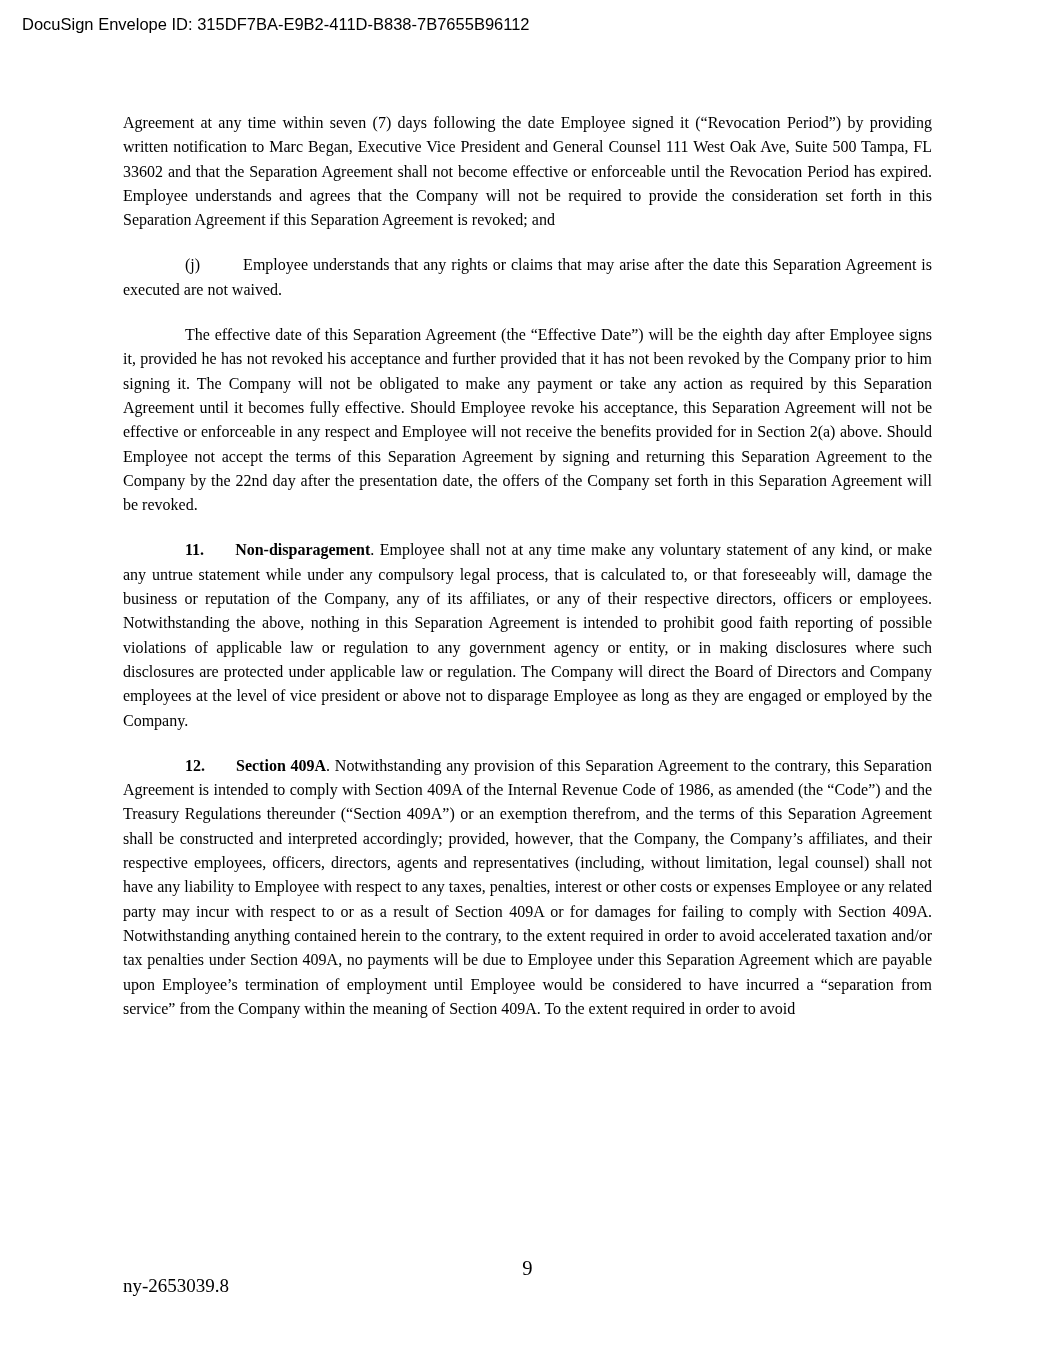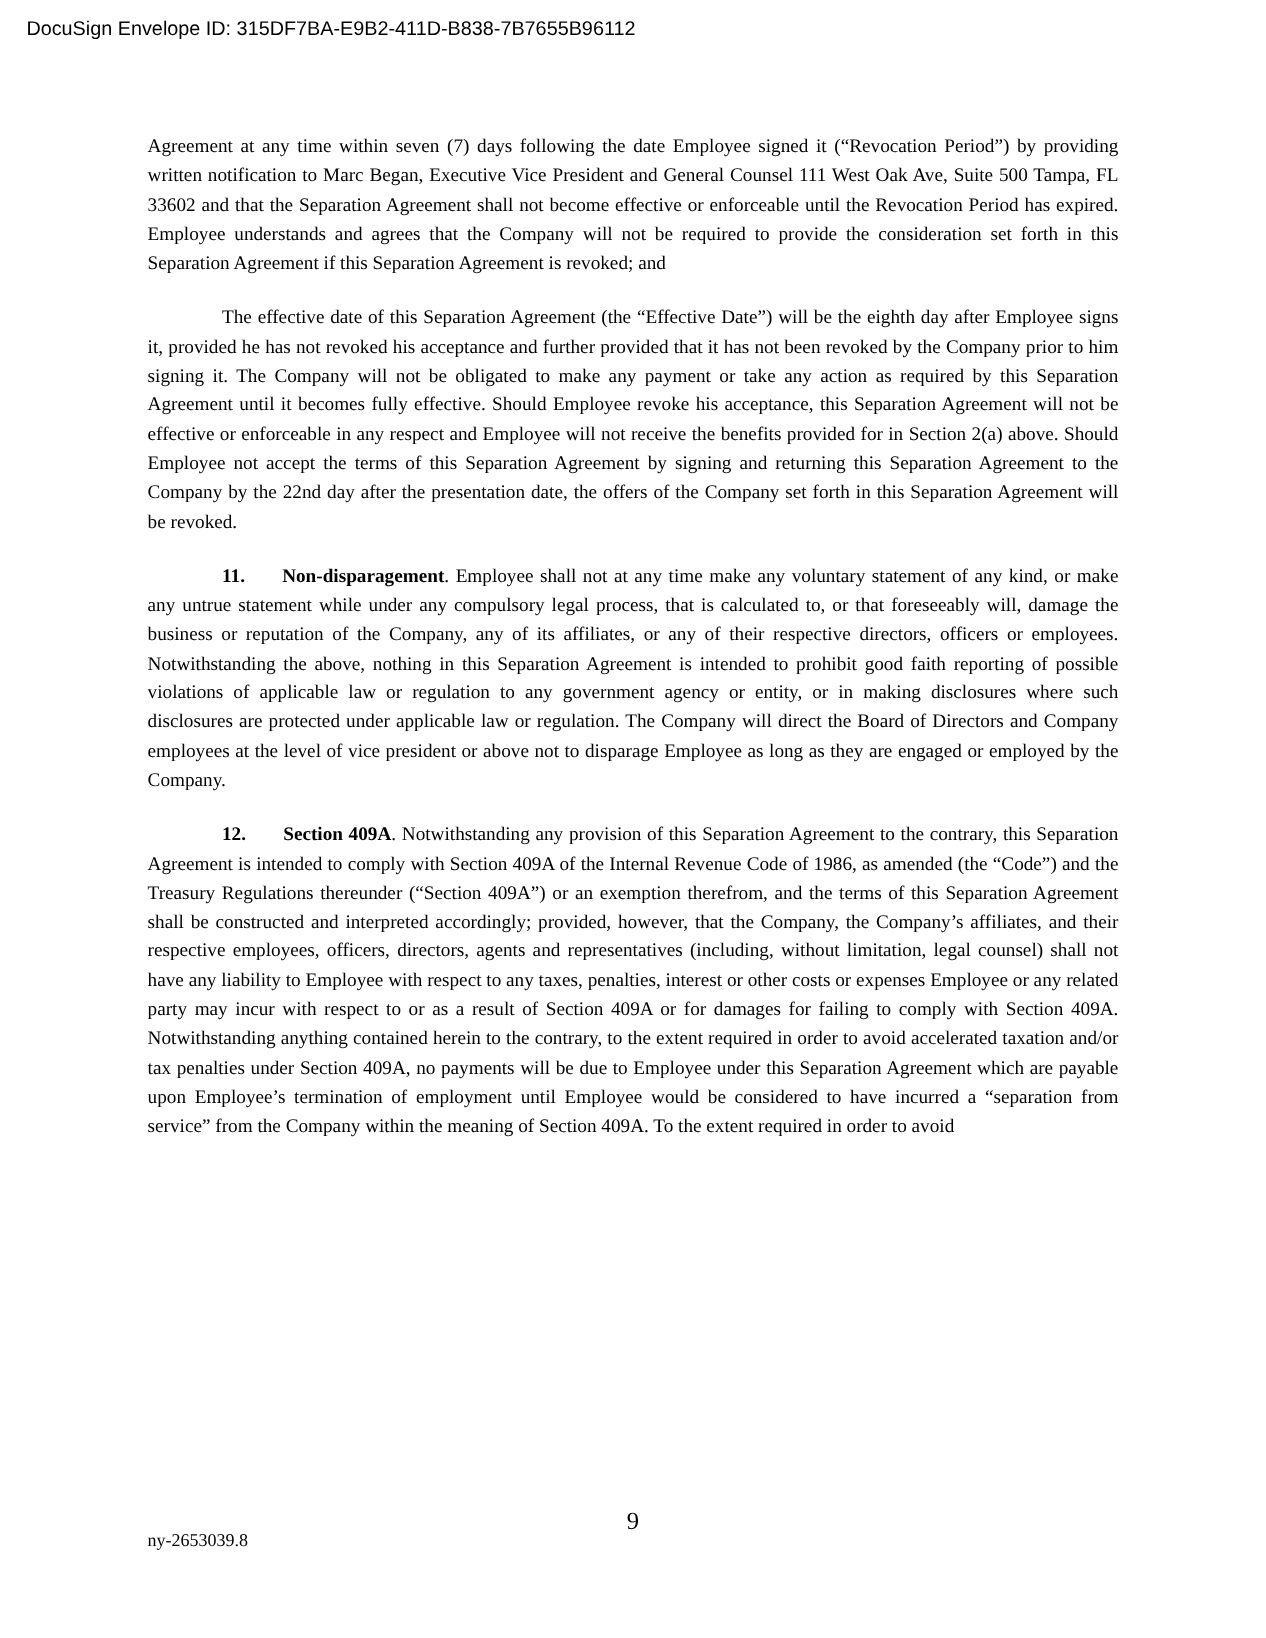--- a/index.html
+++ b/index.html
@@ -51,35 +51,36 @@
     left: 0;
     width: 100%;
     text-align: center;
     font-size: 20.6px;
     line-height: 1.1;
   }
   .doc-ref {
     position: absolute;
     top: 1276px;
     left: 123px;
-    font-size: 15px;
+    font-size: 19px;
     line-height: 1.1;
   }
 </style>
 </head>
 <body>
 
 <div class="page">
 
   <div class="envelope-id">DocuSign Envelope ID: 315DF7BA-E9B2-411D-B838-7B7655B96112</div>
 
   <div class="content">
 
     <p class="block indent-left">Agreement at any time within seven (7) days following the date Employee signed it (“Revocation Period”) by providing written notification to Marc Began, Executive Vice President and General Counsel 111 West Oak Ave, Suite 500 Tampa, FL 33602 and that the Separation Agreement shall not become effective or enforceable until the Revocation Period has expired.  Employee understands and agrees that the Company will not be required to provide the consideration set forth in this Separation Agreement if this Separation Agreement is revoked; and</p>
 
+    <p class="block indent-left first-indent"><span>(j)</span><span class="tab-j"></span><span>Employee understands that any rights or claims that may arise after the date this Separation Agreement is executed are not waived.</span></p>
 
     <p class="block first-indent">The effective date of this Separation Agreement (the “Effective Date”) will be the eighth day after Employee signs it, provided he has not revoked his acceptance and further provided that it has not been revoked by the Company prior to him signing it.  The Company will not be obligated to make any payment or take any action as required by this Separation Agreement until it becomes fully effective.  Should Employee revoke his acceptance, this Separation Agreement will not be effective or enforceable in any respect and Employee will not receive the benefits provided for in Section 2(a) above.  Should Employee not accept the terms of this Separation Agreement by signing and returning this Separation Agreement to the Company by the 22nd day after the presentation date, the offers of the Company set forth in this Separation Agreement will be revoked.</p>
 
     <p class="block first-indent"><span class="bold">11.</span><span class="tab-sec"></span><span class="bold underline">Non-disparagement</span><span>. </span><span>Employee shall not at any time make any voluntary statement of any kind, or make any untrue statement while under any compulsory legal process, that is calculated to, or that foreseeably will, damage the business or reputation of the Company, any of its affiliates, or any of their respective directors, officers or employees.  Notwithstanding the above, nothing in this Separation Agreement is intended to prohibit good faith reporting of possible violations of applicable law or regulation to any government agency or entity, or in making disclosures where such disclosures are protected under applicable law or regulation.  The Company will direct the Board of Directors and Company employees at the level of vice president or above not to disparage Employee as long as they are engaged or employed by the Company.</span></p>
 
     <p class="block first-indent"><span class="bold">12.</span><span class="tab-sec"></span><span class="bold underline">Section 409A</span><span>. </span><span>Notwithstanding any provision of this Separation Agreement to the contrary, this Separation Agreement is intended to comply with Section 409A of the Internal Revenue Code of 1986, as amended (the “Code”) and the Treasury Regulations thereunder (“Section 409A”) or an exemption therefrom, and the terms of this Separation Agreement shall be constructed and interpreted accordingly; provided, however, that the Company, the Company’s affiliates, and their respective employees, officers, directors, agents and representatives (including, without limitation, legal counsel) shall not have any liability to Employee with respect to any taxes, penalties, interest or other costs or expenses Employee or any related party may incur with respect to or as a result of Section 409A or for damages for failing to comply with Section 409A. Notwithstanding anything contained herein to the contrary, to the extent required in order to avoid accelerated taxation and/or tax penalties under Section 409A, no payments will be due to Employee under this Separation Agreement which are payable upon Employee’s termination of employment until Employee would be considered to have incurred a “separation from service” from the Company within the meaning of Section 409A.  To the extent required in order to avoid</span></p>
 
   </div>
 
   <div class="page-number">9</div>

